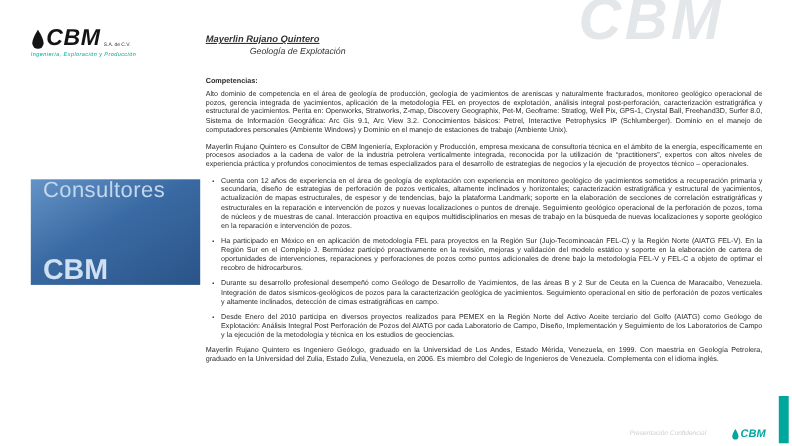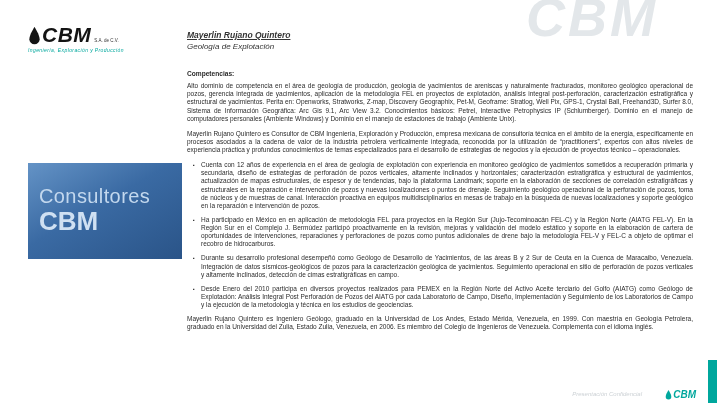--- a/index.html
+++ b/index.html
@@ -22,27 +22,27 @@
   .logo { position:absolute; left:28px; top:24px; width:130px; }
   .logo-row { display:flex; align-items:flex-end; }
   .logo-drop { width:13px; height:18px; margin-right:1px; }
   .logo-text { font-size:21px; font-weight:bold; font-style:italic; color:#141414; letter-spacing:0.5px; line-height:1; }
   .logo-suffix { font-size:4.5px; color:#333; margin-left:3px; padding-bottom:2px; }
   .logo-sub { font-size:5px; font-style:italic; color:#00a79d; margin-top:2px; letter-spacing:0.4px; }
 
   
   .person { position:absolute; left:187px; top:30px; }
   .person-name { font-size:8.5px; font-weight:bold; font-style:italic; color:#333;text-decoration:underline; }
-  .person-role { font-size:8px; font-style:italic; color:#333; margin-top:2px; }
+  .person-role { font-size:8px; font-style:italic; color:#333; margin-top:2px;margin-left:40px; }
 
   
   .sidebar-box {
     position:absolute; left:28px; top:163px; width:154px; height:96px;
     background:linear-gradient(150deg,#6493c6 0%, #3a6aa3 45%, #2a5488 100%);
-    display:flex; flex-direction:column; justify-content:center;
+    display:flex; flex-direction:column; justify-content:space-between;
     padding-left:11px;
   }
   .sidebar-line1 { font-size:20px; color:#c3d8ee; letter-spacing:0.4px; line-height:1.05; }
   .sidebar-line2 { font-size:26px; color:#cfe0f2; font-weight:bold; line-height:1.05; margin-top:1px; }
 
   
   .content {
     position:absolute; left:187px; top:70px; width:506px;
     font-size:6.5px; line-height:1.25; text-align:justify; color:#2b2b2b;
   }

